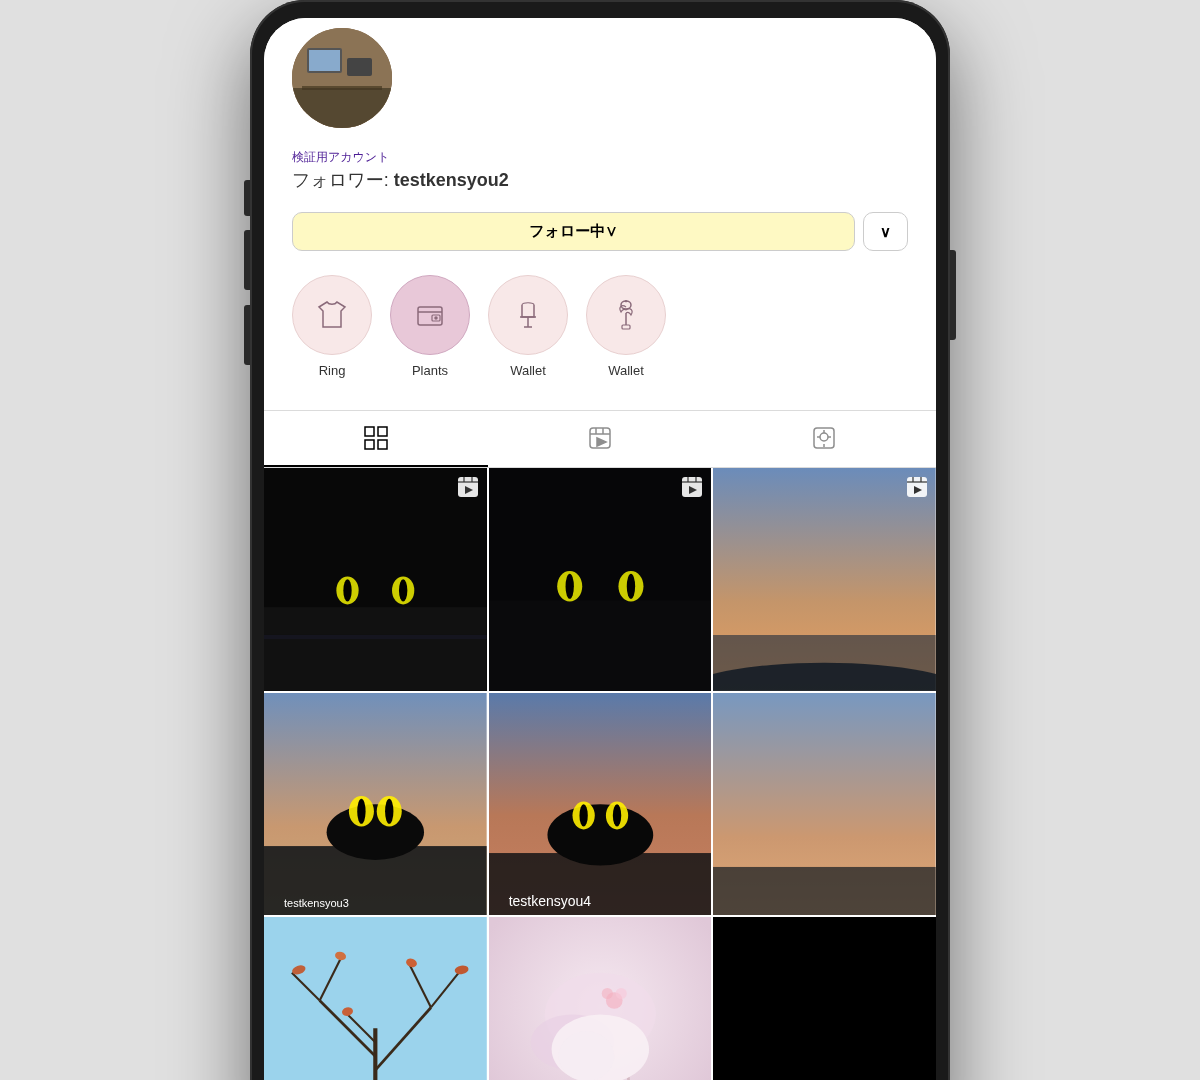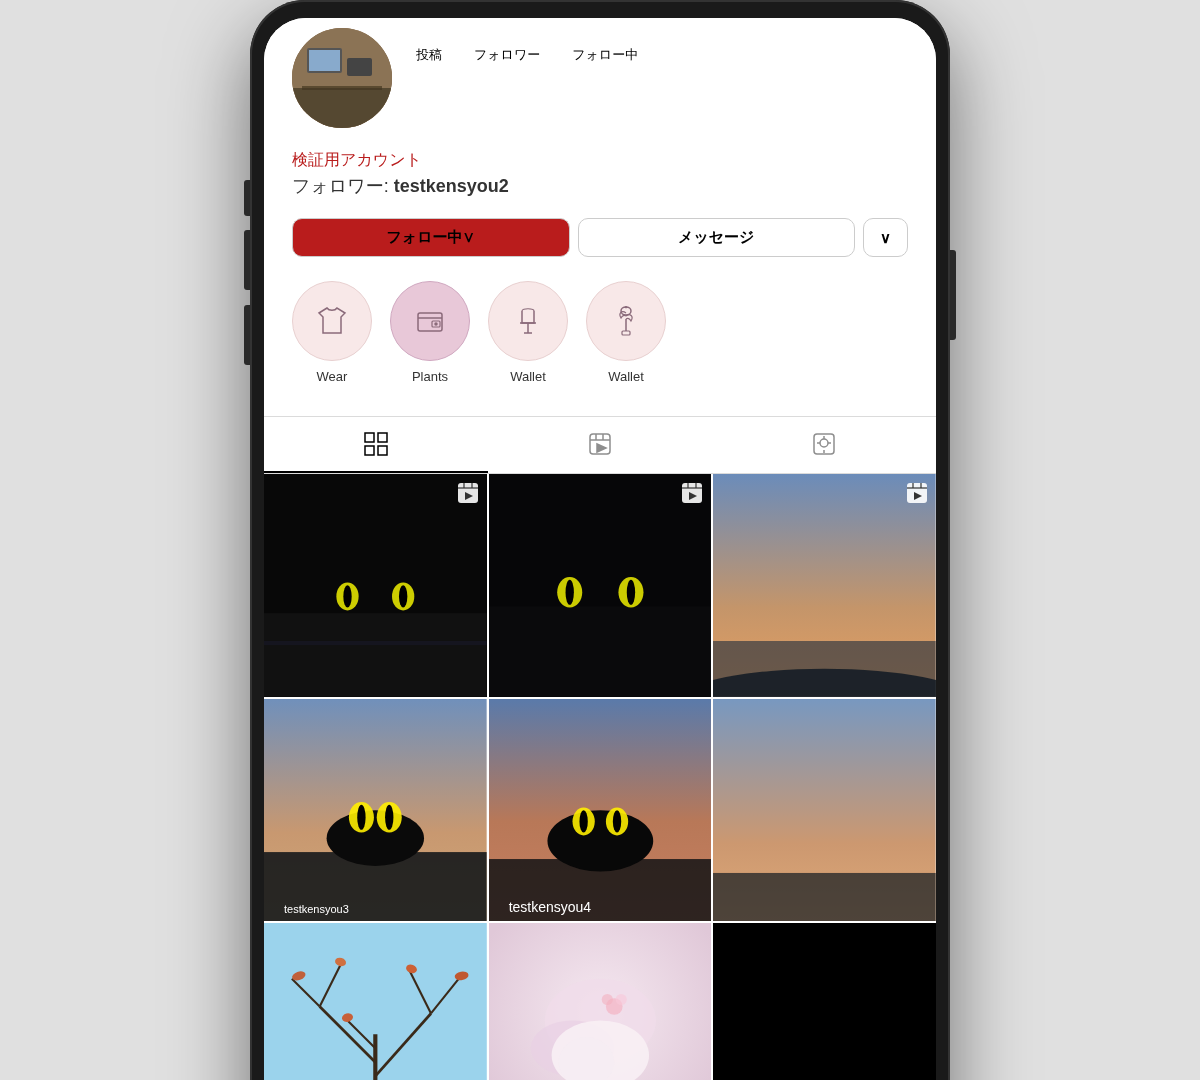--- a/index.html
+++ b/index.html
@@ -132,22 +132,22 @@
     .stat-label {
       font-size: 13px;
       color: #000;
     }
 
     .profile-info {
       padding: 4px 0 10px 0;
     }
 
     .profile-description {
-      font-size: 16px;
-      color: #b91c1c;
+      font-size: 12px;
+      color: #4c1d95;
       line-height: 1.5;
     }
 
     .profile-follower {
       font-size: 18px;
       color: #333;
       margin-top: 2px;
     }
 
     .profile-follower strong {
@@ -158,21 +158,21 @@
       display: flex;
       gap: 8px;
       margin: 10px 0 16px 0;
     }
 
     .btn-follow {
       flex: 1;
       padding: 9px 16px;
       border: 1.5px solid #ccc;
       border-radius: 10px;
-      background: #b91c1c;
+      background: #fef9c3;
       font-size: 15px;
       font-weight: 600;
       color: #000;
       cursor: pointer;
       text-align: center;
     }
 
     .btn-message {
       flex: 1;
       padding: 9px 16px;
@@ -326,58 +326,43 @@
                 <rect y="60" width="100" height="40" fill="#6b5a3e"></rect>
                 <rect x="15" y="20" width="35" height="25" fill="#555" rx="2"></rect>
                 <rect x="17" y="22" width="31" height="21" fill="#88aacc"></rect>
                 <rect x="55" y="30" width="25" height="18" fill="#444" rx="2"></rect>
                 <rect x="10" y="58" width="80" height="4" fill="#5a4a30"></rect>
               </svg>
             </div>
           </div>
         </div>
 
-        <div class="stats-row">
-          <div class="stat-item">
-            <span class="stat-number"></span>
-            <span class="stat-label">投稿</span>
-          </div>
-          <div class="stat-item">
-            <span class="stat-number"></span>
-            <span class="stat-label">フォロワー</span>
-          </div>
-          <div class="stat-item">
-            <span class="stat-number"></span>
-            <span class="stat-label">フォロー中</span>
-          </div>
-        </div>
       </div>
 
       <div class="profile-info">
         <div class="profile-description">検証用アカウント</div>
         <div class="profile-follower">
           <span>フォロワー: </span><strong>testkensyou2</strong>
         </div>
       </div>
 
       <div class="action-buttons">
         <button class="btn-follow">フォロー中∨</button>
-        <button class="btn-message">メッセージ</button>
         <button class="btn-more">∨</button>
       </div>
 
       <div class="highlights-row">
 
         <div class="highlight-item">
           <div class="highlight-circle">
             <svg viewBox="0 0 36 36" xmlns="http://www.w3.org/2000/svg">
               <path d="M13 5 L5 10 L9 14 L9 30 L27 30 L27 14 L31 10 L23 5 C21 8 15 8 13 5Z" stroke="#8a6a7a" stroke-width="1.5" fill="none"></path>
             </svg>
           </div>
-          <span class="highlight-label">Wear</span>
+          <span class="highlight-label">Ring</span>
         </div>
 
 
         <div class="highlight-item">
           <div class="highlight-circle" style="background:#e8c8d8; border-color:#d0a8c0;">
             <svg viewBox="0 0 36 36" xmlns="http://www.w3.org/2000/svg">
               <rect x="6" y="10" width="24" height="18" rx="2" stroke="#8a6a7a" stroke-width="1.5" fill="none"></rect>
               <path d="M6 15 L30 15" stroke="#8a6a7a" stroke-width="1.5"></path>
               <rect x="20" y="18" width="8" height="6" rx="1" stroke="#8a6a7a" stroke-width="1.2" fill="none"></rect>
               <circle cx="24" cy="21" r="1" fill="#8a6a7a"></circle>

